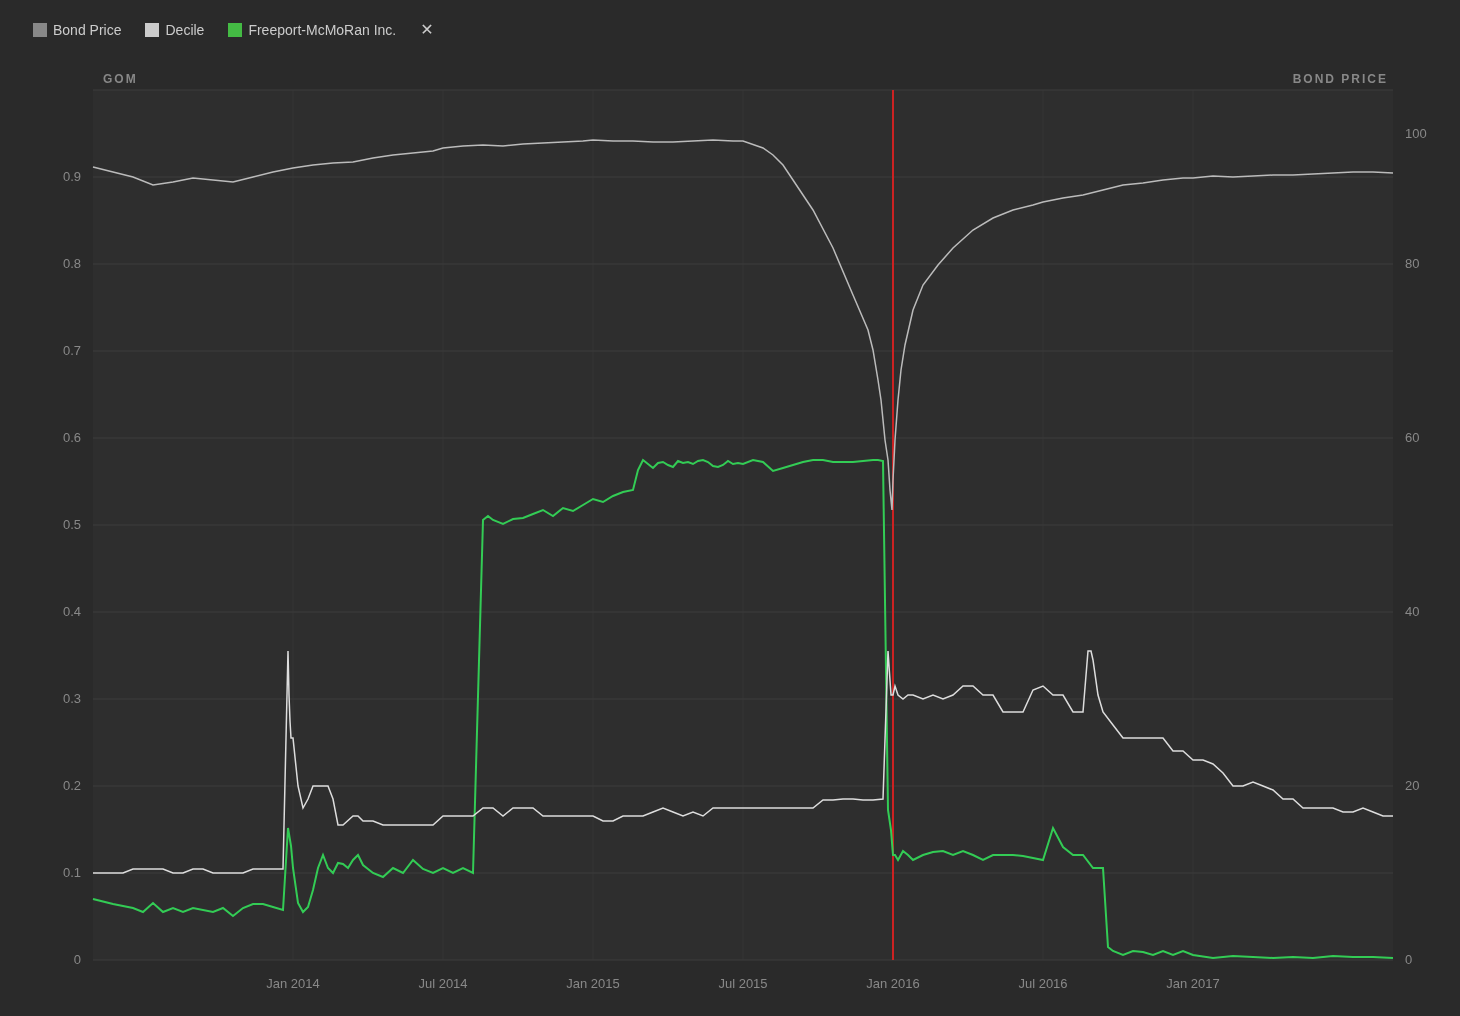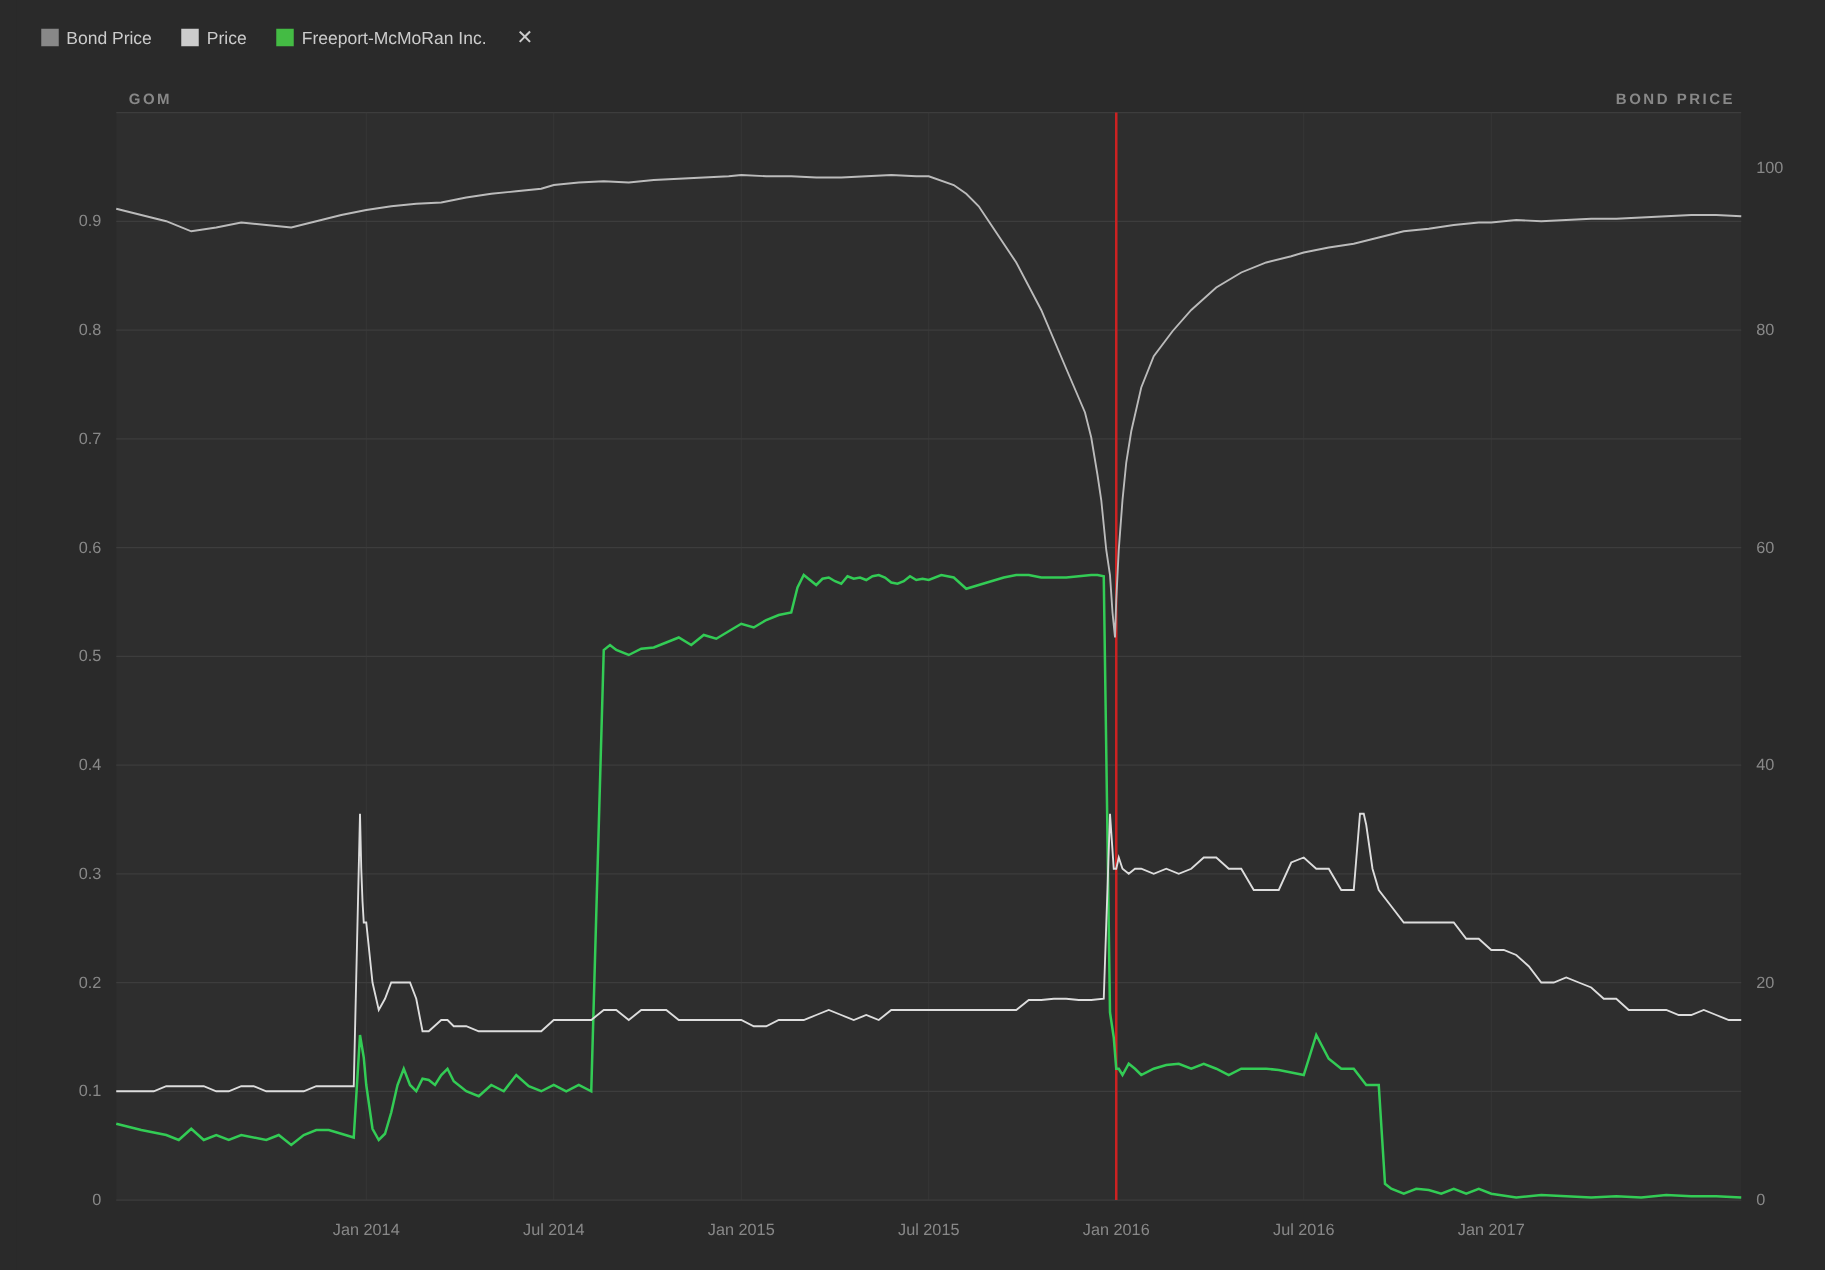--- a/index.html
+++ b/index.html
@@ -52,21 +52,21 @@
 
 <div class="chart-container">
 
   <div class="legend">
     <div class="legend-item">
       <span class="legend-box" style="background:#888888;"></span>
       <span>Bond Price</span>
     </div>
     <div class="legend-item">
       <span class="legend-box" style="background:#cccccc;"></span>
-      <span>Price</span>
+      <span>Decile</span>
     </div>
     <div class="legend-item">
       <span class="legend-box" style="background:#44bb44;"></span>
       <span>Freeport-McMoRan Inc.</span>
     </div>
     <div class="legend-item">
       <span style="color:#cccccc;font-size:16px;">✕</span>
     </div>
   </div>
 

